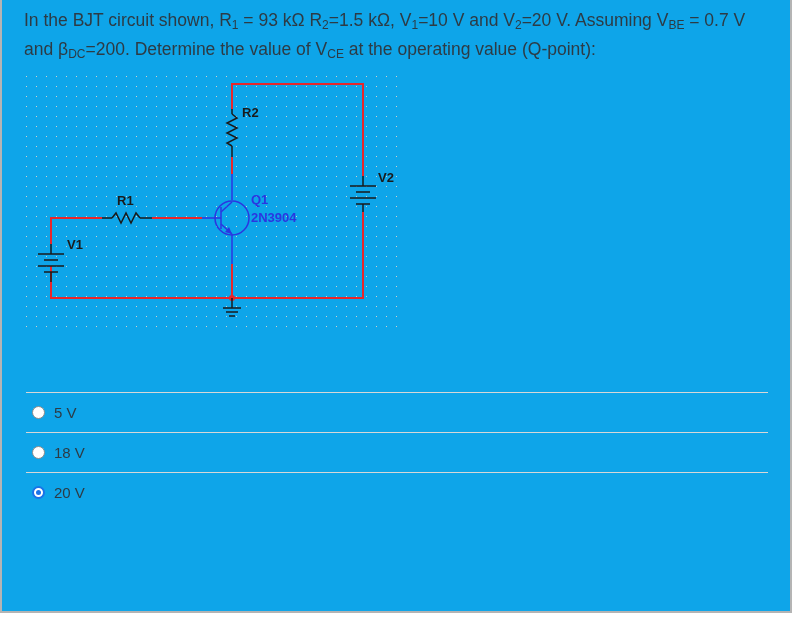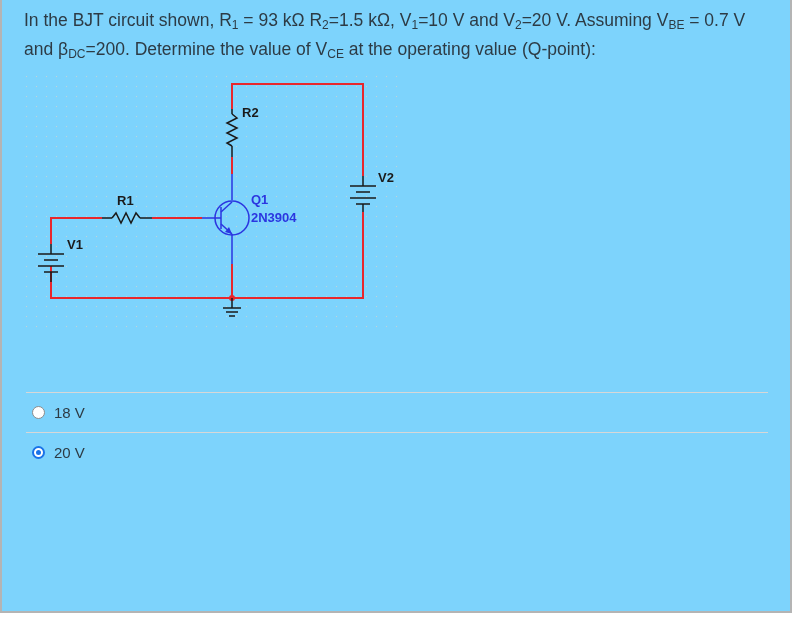--- a/index.html
+++ b/index.html
@@ -1,20 +1,20 @@
 <!DOCTYPE html>
 <html><head>
   <meta charset="utf-8">
   <style>
     html, body { margin: 0; padding: 0; background: #ffffff; }
     body { width: 795px; height: 617px; position: relative; overflow: hidden;
            font-family: "Liberation Sans", "DejaVu Sans", sans-serif; color: #2d3b45; }
     .frame { position: absolute; left: 0; top: 0; width: 788px; height: 611px;
              border-left: 2px solid #b4b4b4; border-right: 2px solid #b4b4b4;
-             border-bottom: 2px solid #b4b4b4; background: #7dd3fc; }
+             border-bottom: 2px solid #b4b4b4; background: #0ea5e9; }
     .question { position: absolute; left: 22px; top: 6px; width: 760px;
                 font-size: 17.5px; line-height: 29px; color: #2d3b45; }
     .question sub { font-size: 12px; vertical-align: -3px; line-height: 0; }
     .circuit { position: absolute; left: 20px; top: 72px; width: 380px; height: 262px; }
     .answers { position: absolute; left: 24px; top: 392px; width: 742px; }
     .answer { height: 39px; border-top: 1px solid #d7d7d7; display: flex; align-items: center;
               cursor: pointer; }
     .radio { width: 13px; height: 13px; border-radius: 50%; border: 1.5px solid #8c8c8c;
              box-sizing: border-box; margin-left: 6px; margin-right: 9px; position: relative; background: #fff; }
     .radio.checked { border: 2px solid #1a73e8; }
@@ -102,20 +102,24 @@
       <line x1="210" y1="226" x2="210" y2="236"></line>
       <line x1="201" y1="236" x2="219" y2="236"></line>
       <line x1="204" y1="240" x2="216" y2="240"></line>
       <line x1="207" y1="244" x2="213" y2="244"></line>
     </g>
   </svg>
 
   <div class="answers">
     <div class="answer">
       <span class="radio"></span>
+      <span class="answer-label">5 V</span>
+    </div>
+    <div class="answer">
+      <span class="radio"></span>
       <span class="answer-label">18 V</span>
     </div>
     <div class="answer">
       <span class="radio checked"></span>
       <span class="answer-label">20 V</span>
     </div>
   </div>
 
 </div>
 

